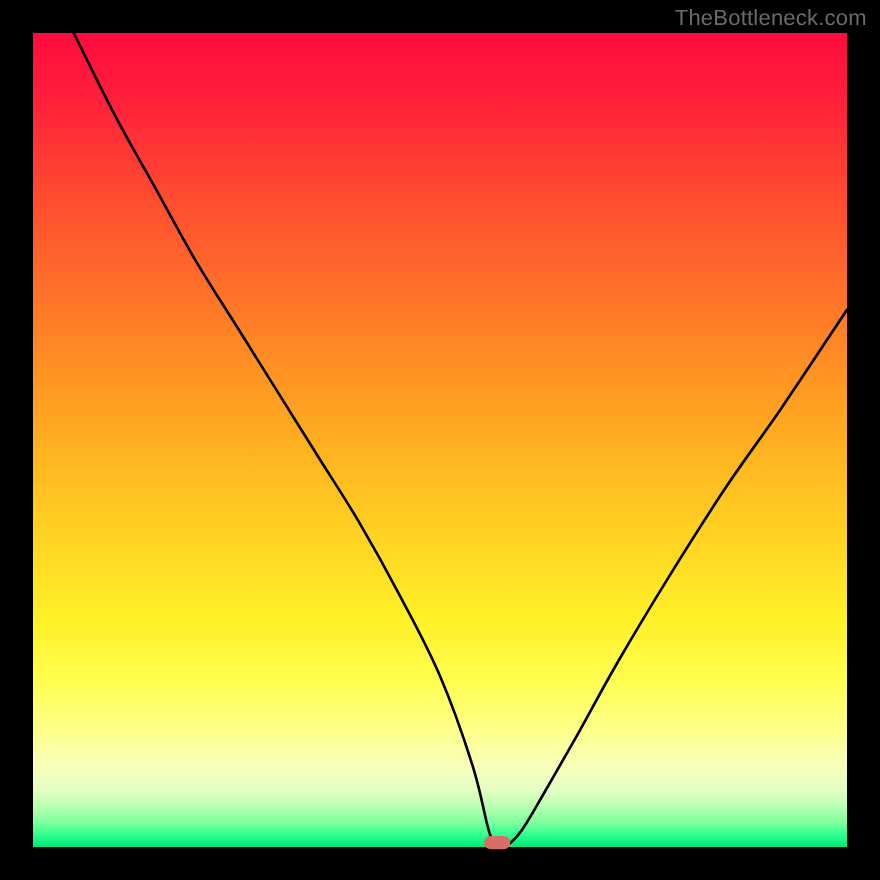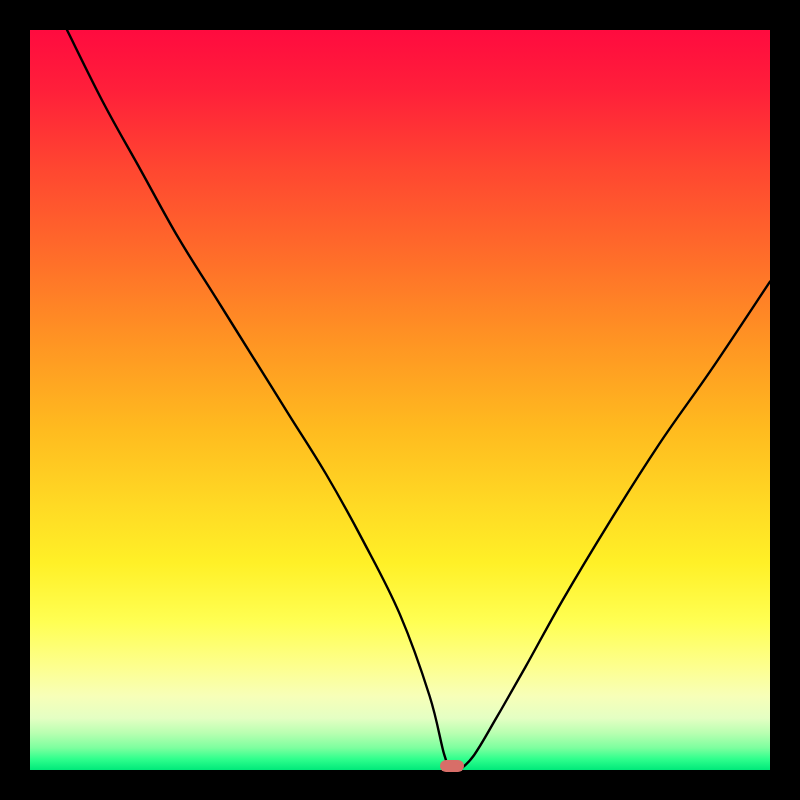--- a/index.html
+++ b/index.html
@@ -84,14 +84,15 @@
   <div class="plot-area">
 
     <svg class="curve" viewBox="0 0 740 740" preserveAspectRatio="none">
       <path d="M 37.0 0.0 C 43.7 13.3, 60.7 48.7, 74.0 74.0 C 87.3 99.3, 97.7 116.6, 111.0 140.6 C 124.3 164.6, 134.7 184.6, 148.0 207.2 C 161.3 229.8, 171.7 245.1, 185.0 266.4 C 198.3 287.7, 208.7 304.3, 222.0 325.6 C 235.3 346.9, 245.7 363.5, 259.0 384.8 C 272.3 406.1, 282.7 421.4, 296.0 444.0 C 309.3 466.6, 319.7 485.3, 333.0 510.6 C 346.3 535.9, 358.0 556.6, 370.0 584.6 C 382.0 612.6, 391.6 640.7, 399.6 666.0 C 407.6 691.3, 410.4 711.9, 414.4 725.2 C 418.4 738.5, 419.1 737.3, 421.8 740.0 C 424.5 742.7, 425.2 742.7, 429.2 740.0 C 433.2 737.3, 437.3 734.5, 444.0 725.2 C 450.7 715.9, 456.9 704.2, 466.2 688.2 C 475.5 672.2, 483.8 657.7, 495.8 636.4 C 507.8 615.1, 518.1 595.1, 532.8 569.8 C 547.5 544.5, 559.9 523.8, 577.2 495.8 C 594.5 467.8, 610.4 442.4, 629.0 414.4 C 647.6 386.4, 660.8 369.7, 680.8 340.4 C 700.8 311.1, 729.3 267.6, 740.0 251.6"></path>
     </svg>
 
     <div class="marker" style="left: 421.8px; top: 736px; background: rgb(216, 110, 104);"></div>
 
   </div>
 
+  <div class="watermark">TheBottleneck.com</div>
 
 </div>
 
 </body></html>

